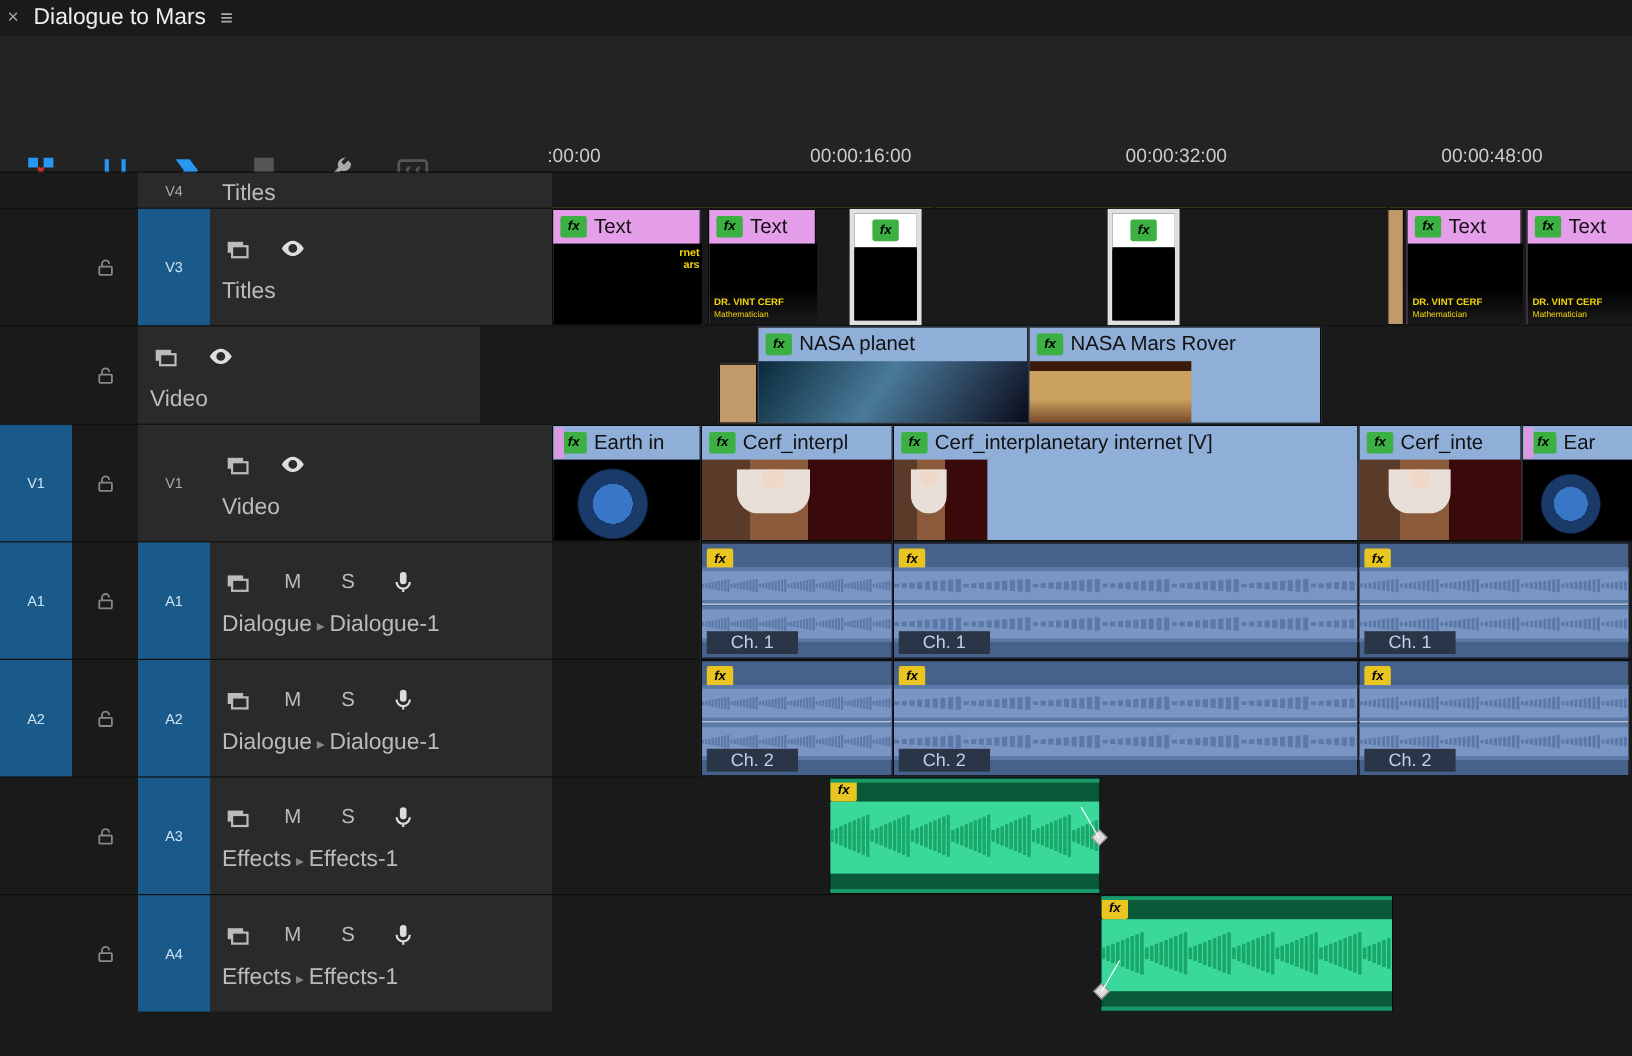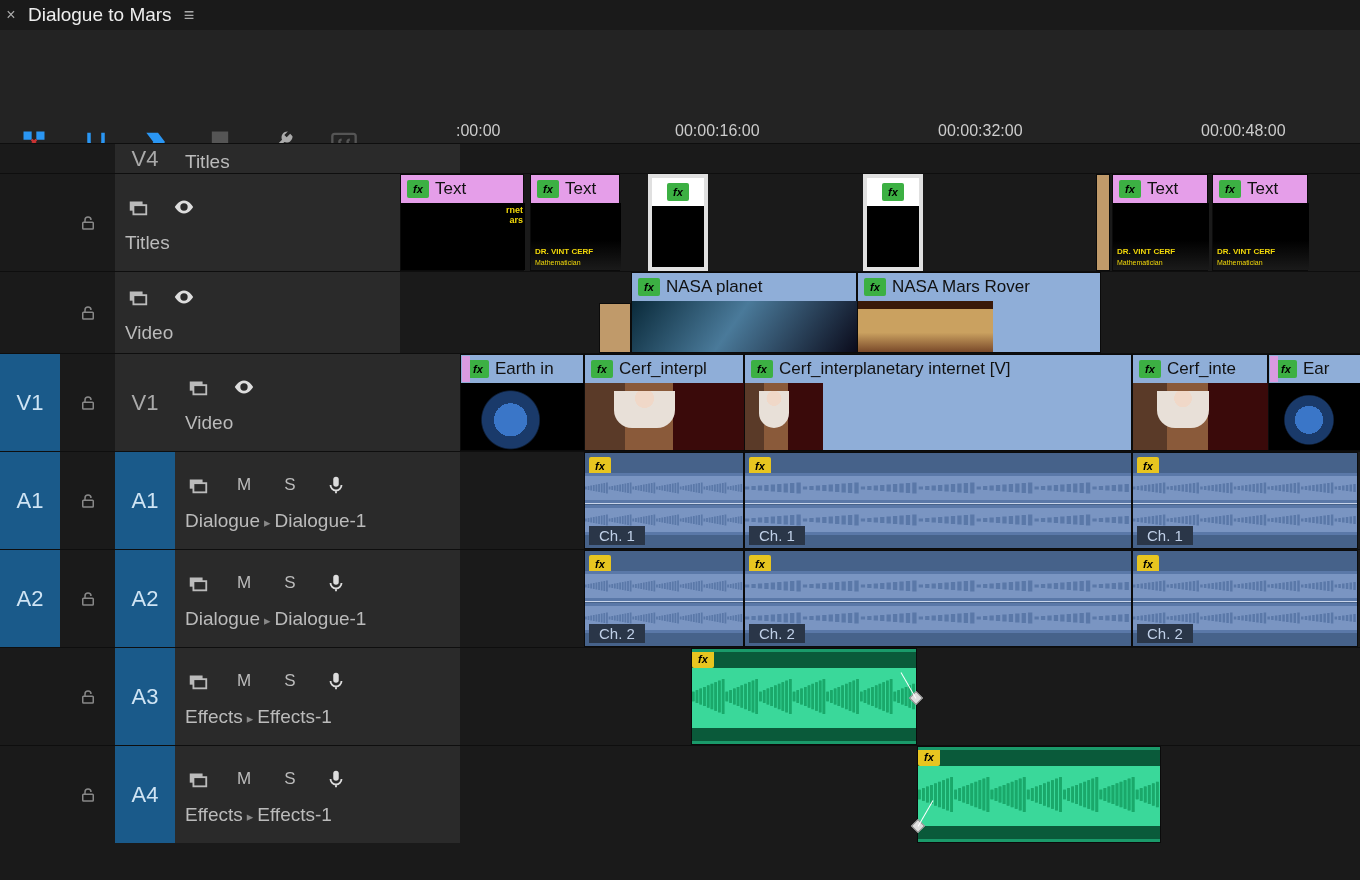--- a/index.html
+++ b/index.html
@@ -27,21 +27,21 @@
   .track.half{height:30px}
   .src-col{width:60px;background:#1a1a1a;display:flex;align-items:center;justify-content:center}
   .src-on{background:#1a5a8a;color:#cfe4f4}
   .lock-col{width:55px;background:#1a1a1a;display:flex;align-items:center;justify-content:center}
   .tgt-col{width:60px;background:#2a2a2a;display:flex;align-items:center;justify-content:center;font-size:17px;color:#aaa}
   .tgt-on{background:#1a5a8a;color:#cfe4f4}
   .hdr-col{width:285px;background:#2a2a2a;display:flex;flex-direction:column;justify-content:center;padding:6px 10px;gap:10px}
   .hdr-row1{display:flex;gap:20px;align-items:center;height:30px}
   .hdr-label{font-size:19px;color:#bbb}
   .clips-col{flex:1;position:relative;background:#1a1a1a;overflow:hidden}
-  .src-col,.lock-col,.tgt-col{font-size:22px}
+  .src-col,.lock-col,.tgt-col{font-size:12px}
   .trk-ico{display:inline-flex;align-items:center;justify-content:center;width:26px;height:26px;color:#bbb}
   .trk-ico svg{width:22px;height:22px}
   .trk-letter{font-size:17px;color:#bbb;width:26px;text-align:center}
   .caret{color:#888;font-size:13px;padding:0 4px}
   
   .clip{position:absolute;top:0;bottom:0;border:1px solid #0b0b0b}
   .video-clip{background:#8faed8}
   .clip-head{height:28px;display:flex;align-items:center;padding:0 6px;gap:6px;font-size:17px;color:#111;white-space:nowrap;overflow:hidden}
   .clip-body{position:absolute;top:28px;left:0;right:0;bottom:0;background:#000}
   .fx-badge{width:22px;height:18px;background:#3cb043;color:#000;font-size:11px;font-style:italic;font-weight:700;display:inline-flex;align-items:center;justify-content:center;border-radius:2px}
@@ -66,21 +66,21 @@
   .th-itm::after{content:"rnet\A ars";white-space:pre;position:absolute;right:2px;top:2px;font-size:9px;color:#f2d80a;font-weight:700;text-align:right;line-height:10px}
   
   .audio-clip{background:#46628a}
   .audio-clip .wave{position:absolute;left:0;right:0}
   .wave.top{top:20px;height:30px}
   .wave.bot{top:52px;height:30px}
   .wave{background:#7a95c2}
   .wave::before,.wave::after{content:"";position:absolute;left:0;right:0;background:#5a78a8}
   .wave::before{top:0;height:3px}
   .wave::after{bottom:0;height:3px}
-  .audio-clip .ch-label{position:absolute;left:4px;bottom:3px;font-size:15px;background:#2a3648;color:#c0d0e8;padding:1px 10px}
+  .audio-clip .ch-label{position:absolute;left:4px;bottom:3px;font-size:15px;background:#2a3648;color:#c0d0e8;padding:1px 20px}
   .audio-clip .midline{position:absolute;left:0;right:0;top:50px;height:1px;background:#c8d4ea}
   .audio-clip .fx-badge{position:absolute;left:4px;top:4px}
   
   .fx-audio{background:#0a5a3a}
   .fx-audio .wave{background:#3ad89a}
   .fx-audio .wave::before,.fx-audio .wave::after{background:#1a9a6a}
   .fx-audio .midline{background:#cceee0}
   .key-dot{position:absolute;width:10px;height:10px;border:1px solid #888;background:#ddd;transform:rotate(45deg)}
   .track.half .hdr-col{padding:0 10px;justify-content:flex-end}
   .bars{position:absolute;inset:0;overflow:hidden}
@@ -214,20 +214,21 @@
     </div>
 
     <div class="track">
       <div class="src-col"></div>
       <div class="lock-col">
           <svg width="18" height="18" viewBox="0 0 24 24" fill="none" stroke="#888" stroke-width="2">
             <rect x="5" y="11" width="14" height="9" rx="1"></rect>
             <path d="M8 11V8a4 4 0 018 0"></path>
           </svg>
         </div>
+      <div class="tgt-col tgt-on">V3</div>
       <div class="hdr-col">
         <div class="hdr-row1">
           <span class="trk-ico">
               <svg viewBox="0 0 24 24" fill="#bbb">
                 <rect x="3" y="6" width="14" height="10"></rect>
                 <rect x="7" y="10" width="14" height="10" fill="#2a2a2a" stroke="#bbb" stroke-width="2"></rect>
               </svg>
             </span>
           <span class="trk-ico">
               <svg viewBox="0 0 24 24" fill="#ddd">

